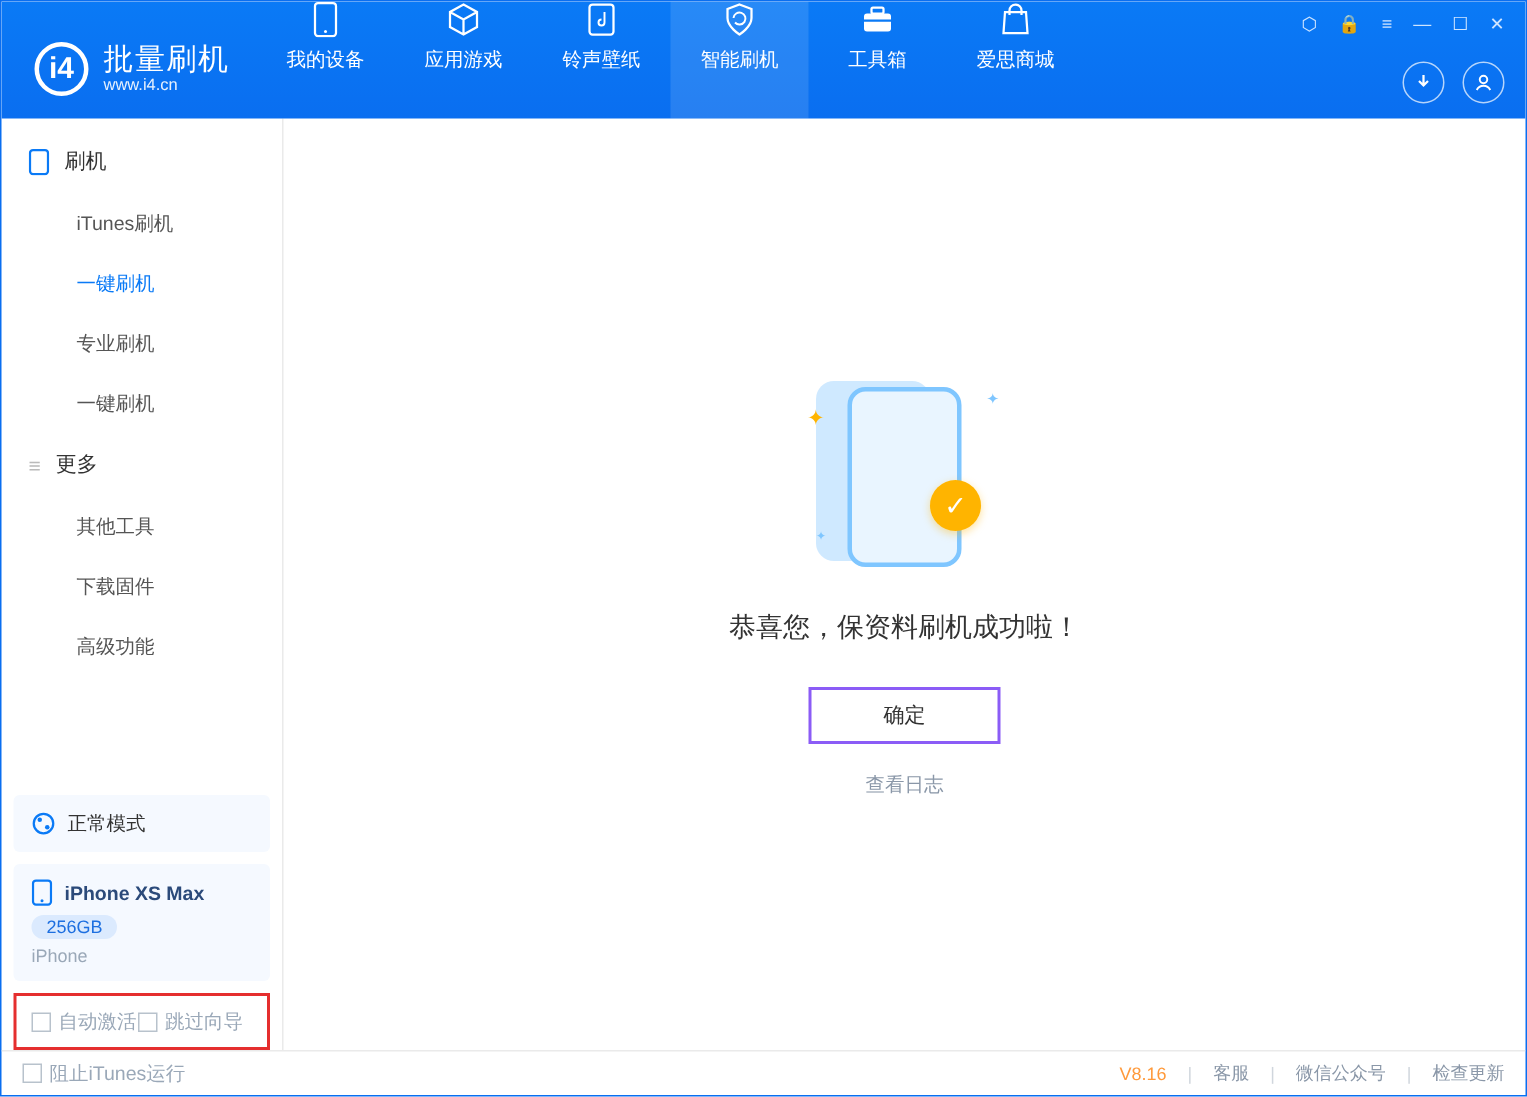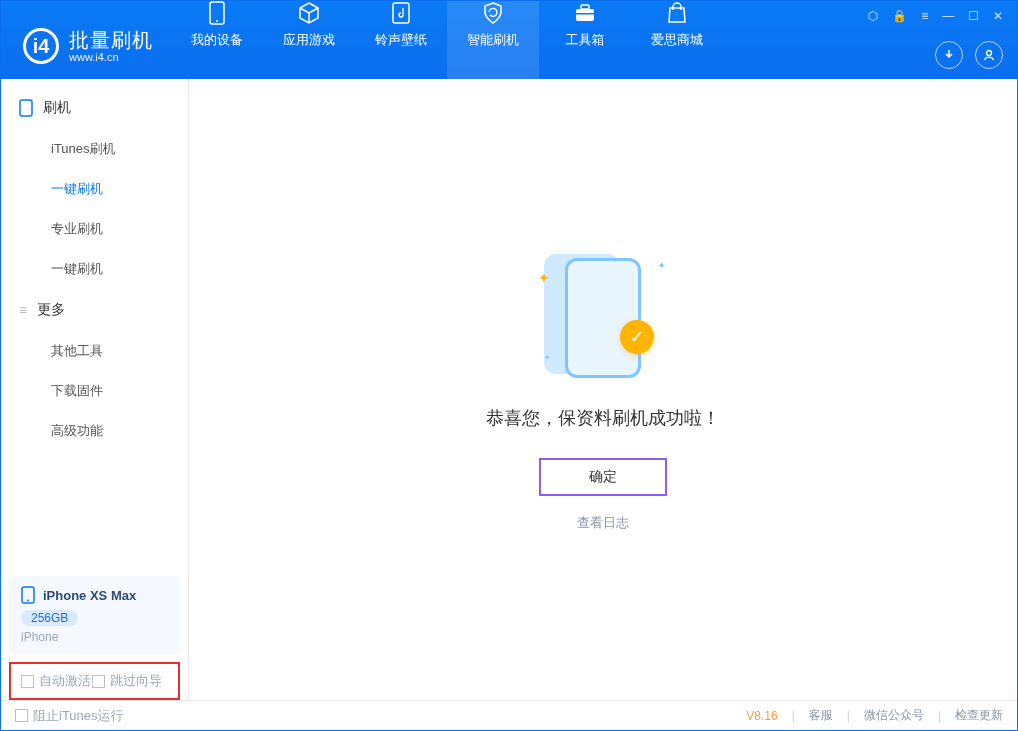--- a/index.html
+++ b/index.html
@@ -162,20 +162,32 @@
       <div class="side-item">一键刷机</div>
       <div class="side-header">
         <span style="color:#bbb;font-size:14px;">≡</span>
         <span>更多</span>
       </div>
       <div class="side-item">其他工具</div>
       <div class="side-item">下载固件</div>
       <div class="side-item">高级功能</div>
     </div>
     <div class="side-bottom">
+      <div class="card">
+        <div class="row1">
+          <span>
+              <svg width="16" height="16" viewBox="0 0 16 16">
+                <circle cx="8" cy="8" r="6.5" fill="none" stroke="#0a7af6" stroke-width="1.5"></circle>
+                <circle cx="5.5" cy="5.5" r="1.5" fill="#0a7af6"></circle>
+                <circle cx="10.5" cy="10.5" r="1.5" fill="#0a7af6"></circle>
+              </svg>
+            </span>
+          <span>正常模式</span>
+        </div>
+      </div>
       <div class="card device-card">
         <div class="row1">
           <span>
               <svg width="14" height="18" viewBox="0 0 14 18">
                 <rect x="1" y="1" width="12" height="16" rx="2" fill="none" stroke="#0a7af6" stroke-width="1.5"></rect>
                 <circle cx="7" cy="14.5" r="1" fill="#0a7af6"></circle>
               </svg>
             </span>
           <span class="dev-name">iPhone XS Max</span>
         </div>

